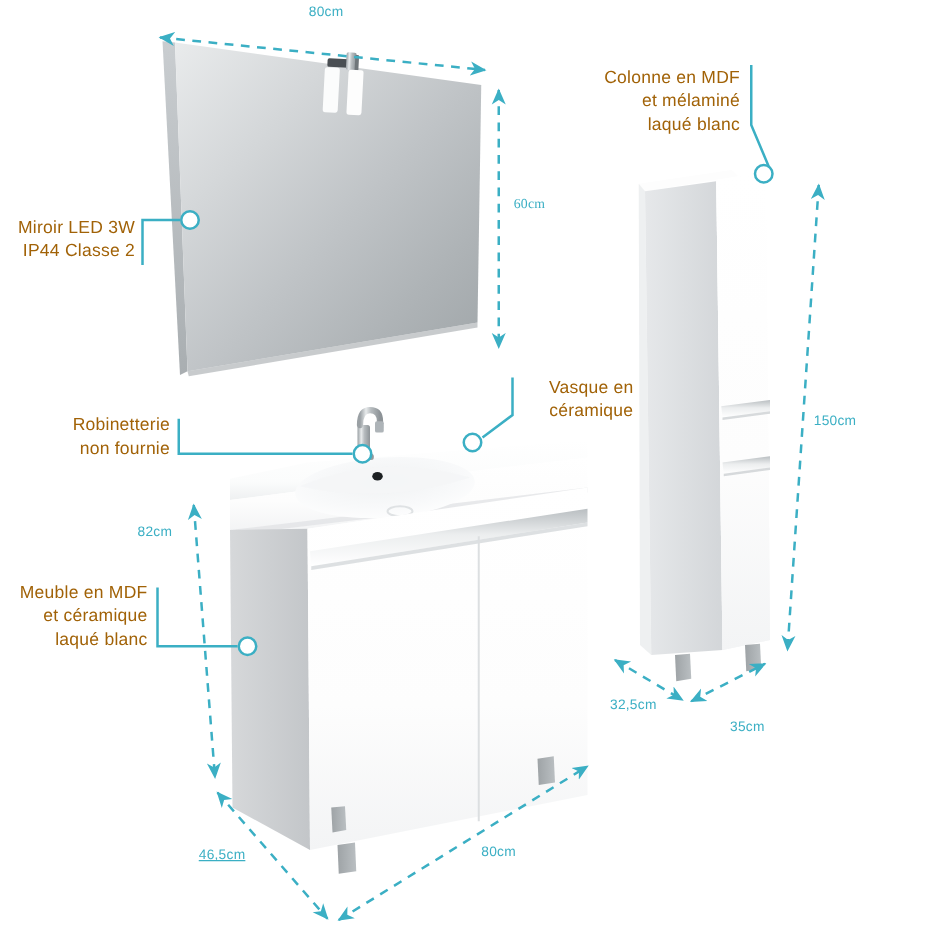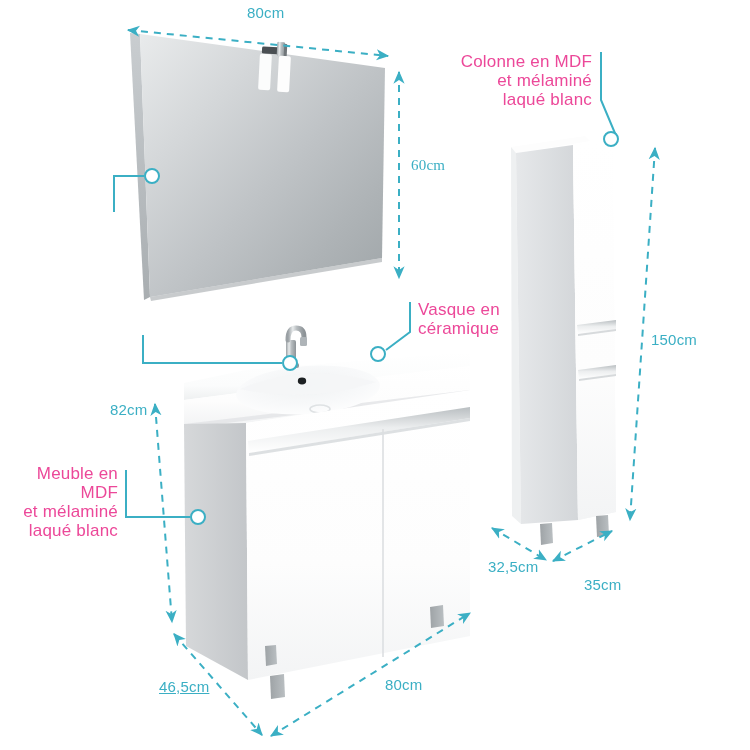--- a/index.html
+++ b/index.html
@@ -20,39 +20,39 @@
   }
   #artwork {
     position: absolute;
     left: 0;
     top: 0;
     width: 750px;
     height: 750px;
   }
   .callout-text {
     position: absolute;
-    color: #ec4899;
+    color: #a16207;
     font-family: "Liberation Sans", sans-serif;
-    font-size: 17px;
+    font-size: 14px;
     line-height: 19px;
     letter-spacing: 0.2px;
     white-space: pre-line;
     pointer-events: none;
   }
   .dim-text {
     position: absolute;
     color: #3BAFC4;
     font-family: "Liberation Sans", sans-serif;
-    font-size: 15px;
+    font-size: 11px;
     letter-spacing: 0.2px;
     white-space: nowrap;
     pointer-events: none;
   }
   .ta-right { text-align: right; }
-  .ta-left  { text-align: left; }
+  .ta-left  { text-align: center; }
 </style>
 </head>
 <body>
 
 <div id="stage">
 
   <svg id="artwork" viewBox="0 0 750 750" xmlns="http://www.w3.org/2000/svg">
     <defs>
 
       <linearGradient id="gMirror" x1="0" y1="0" x2="1" y2="1">
@@ -218,42 +218,46 @@
       <circle cx="290" cy="363" r="7" fill="#ffffff"></circle>
 
       <path d="M 410 302 L 410 332 L 386 350"></path>
       <circle cx="378" cy="354" r="7" fill="#ffffff"></circle>
 
       <path d="M 126 470 L 126 517 L 190 517"></path>
       <circle cx="198" cy="517" r="7" fill="#ffffff"></circle>
     </g>
   </svg>
 
+  <div class="callout-text ta-right" style="left:2px; top:172px; width:106px;">Miroir LED 3W
+IP44 Classe 2</div>
 
   <div class="callout-text ta-right" style="left:458px; top:52px; width:134px;">Colonne en MDF
 et mélaminé
 laqué blanc</div>
 
+  <div class="callout-text ta-right" style="left:28px; top:330px; width:108px;">Robinetterie
+non fournie</div>
 
   <div class="callout-text ta-left" style="left:418px; top:300px; width:110px;">Vasque en
 céramique</div>
 
   <div class="callout-text ta-right" style="left:6px; top:464px; width:112px;">Meuble en MDF
-et mélaminé
+et céramique
 laqué blanc</div>
 
   <div class="dim-text" style="left:247px; top:4px;">80cm</div>
 
   <div class="dim-text" style="left:411px; top:157px;font-family:Liberation Serif, serif;">60cm</div>
 
   <div class="dim-text" style="left:651px; top:331px;text-align:center;">150cm</div>
 
   <div class="dim-text" style="left:488px; top:558px;text-align:center;">32,5cm</div>
 
   <div class="dim-text" style="left:584px; top:576px;">35cm</div>
 
-  <div class="dim-text" style="left:110px; top:401px;">82cm</div>
+  <div class="dim-text" style="left:110px; top:420px;">82cm</div>
 
   <div class="dim-text" style="left:159px; top:678px;text-decoration:underline;">46,5cm</div>
 
   <div class="dim-text" style="left:385px; top:676px;">80cm</div>
 
 </div>
 
 </body></html>

